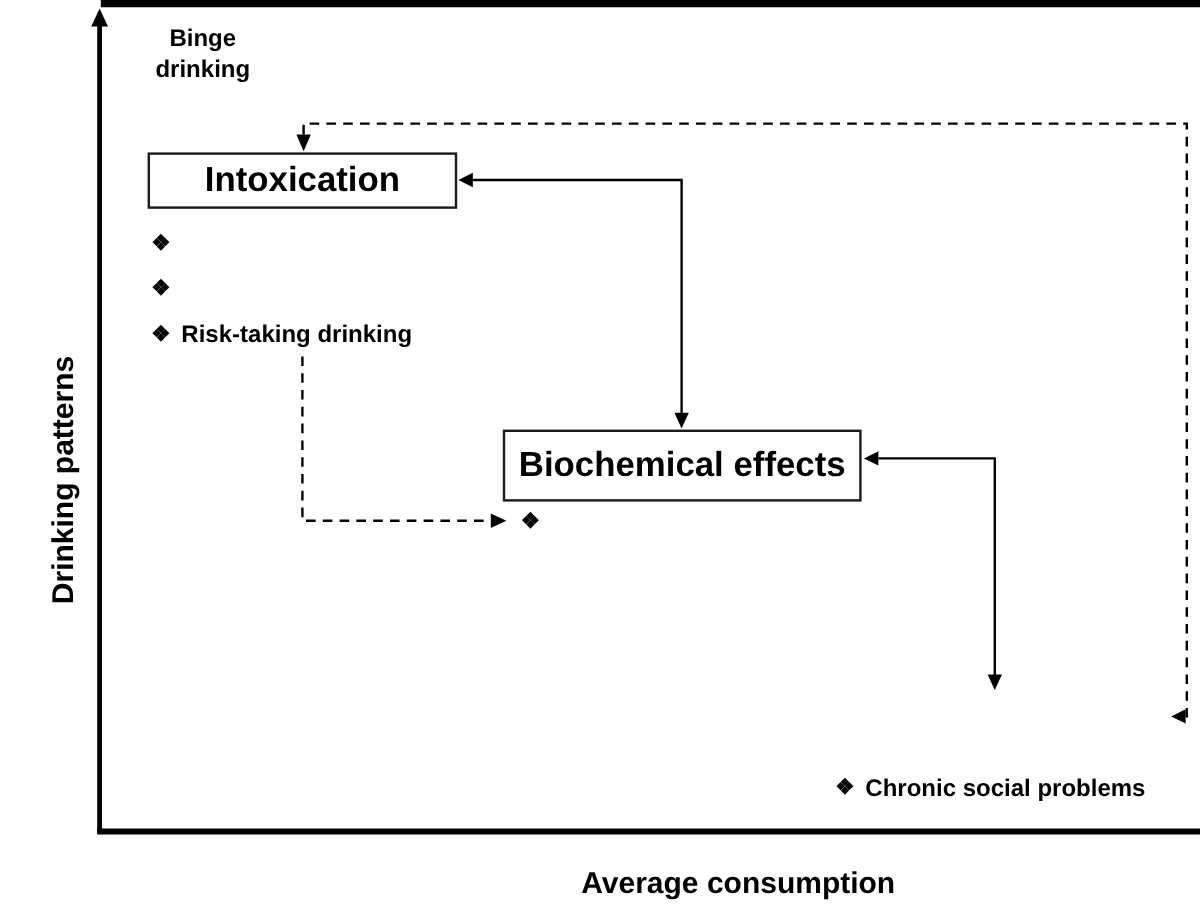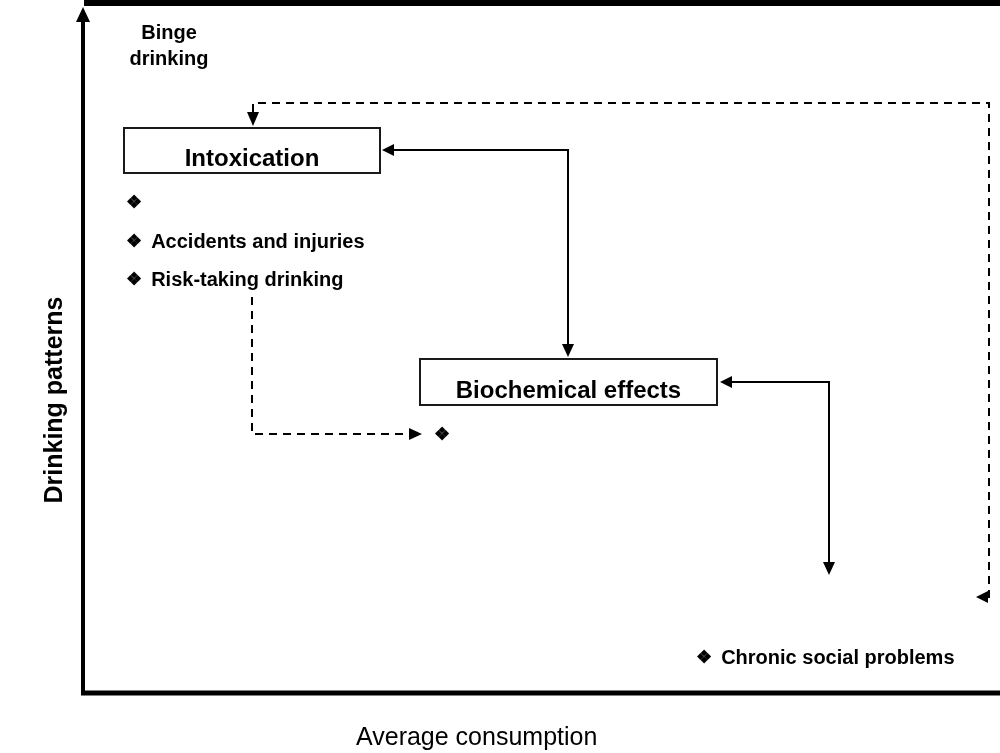--- a/index.html
+++ b/index.html
@@ -19,28 +19,28 @@
     position: absolute;
     left: 0; top: 0;
     width: 1000px; height: 753px;
   }
 
   .node-box {
     position: absolute;
     background: #ffffff;
     border: 2px solid #1a1a1a;
     display: flex;
-    align-items: flex-end;
+    align-items: center;
     justify-content: center;
     font-weight: bold;
-    font-size: 24px;
+    font-size: 29px;
     letter-spacing: 0px;
   }
   .node-box.intoxication { left: 92px;  top: 127px; width: 258px; height: 47px; }
-  .node-box.biochemical  { left: 388px; top: 358px; width: 299px; height: 48px; }
+  .node-box.biochemical  { left: 388px; top: 358px; width: 299px; height: 60px; }
   .node-box.dependence   { left: 653px; top: 576px; width: 289px; height: 46px; }
 
   .bullet-row {
     position: absolute;
     display: flex;
     align-items: baseline;
     font-weight: bold;
     font-size: 20px;
     white-space: nowrap;
   }
@@ -57,24 +57,24 @@
     width: 88px;
     font-weight: bold;
     font-size: 20px;
     line-height: 26px;
     text-align: center;
     white-space: pre-line;
   }
 
   .x-axis-label {
     position: absolute;
-    left: 325px; top: 722px;
+    left: 315px; top: 722px;
     width: 400px;
-    text-align: left;
-    font-weight: normal;
+    text-align: right;
+    font-weight: bold;
     font-size: 25px;
   }
 
   .y-axis-label {
     position: absolute;
     left: -128px; top: 385px;
     width: 300px; height: 30px;
     line-height: 30px;
     text-align: center;
     font-weight: bold;
@@ -138,21 +138,20 @@
   <div class="node-box biochemical">
     <span>Biochemical effects</span>
   </div>
 
 
   <div class="bullet-row" style="left:95px; top:192px;">
     <span class="marker">❖</span>
   </div>
   <div class="bullet-row" style="left:95px; top:230px;">
     <span class="marker">❖</span>
-    <span>Accidents and injuries</span>
   </div>
   <div class="bullet-row" style="left:95px; top:268px;">
     <span class="marker">❖</span>
     <span>Risk-taking drinking</span>
   </div>
 
   <div class="bullet-row" style="left:403px; top:424px;">
     <span class="marker">❖</span>
   </div>
 

